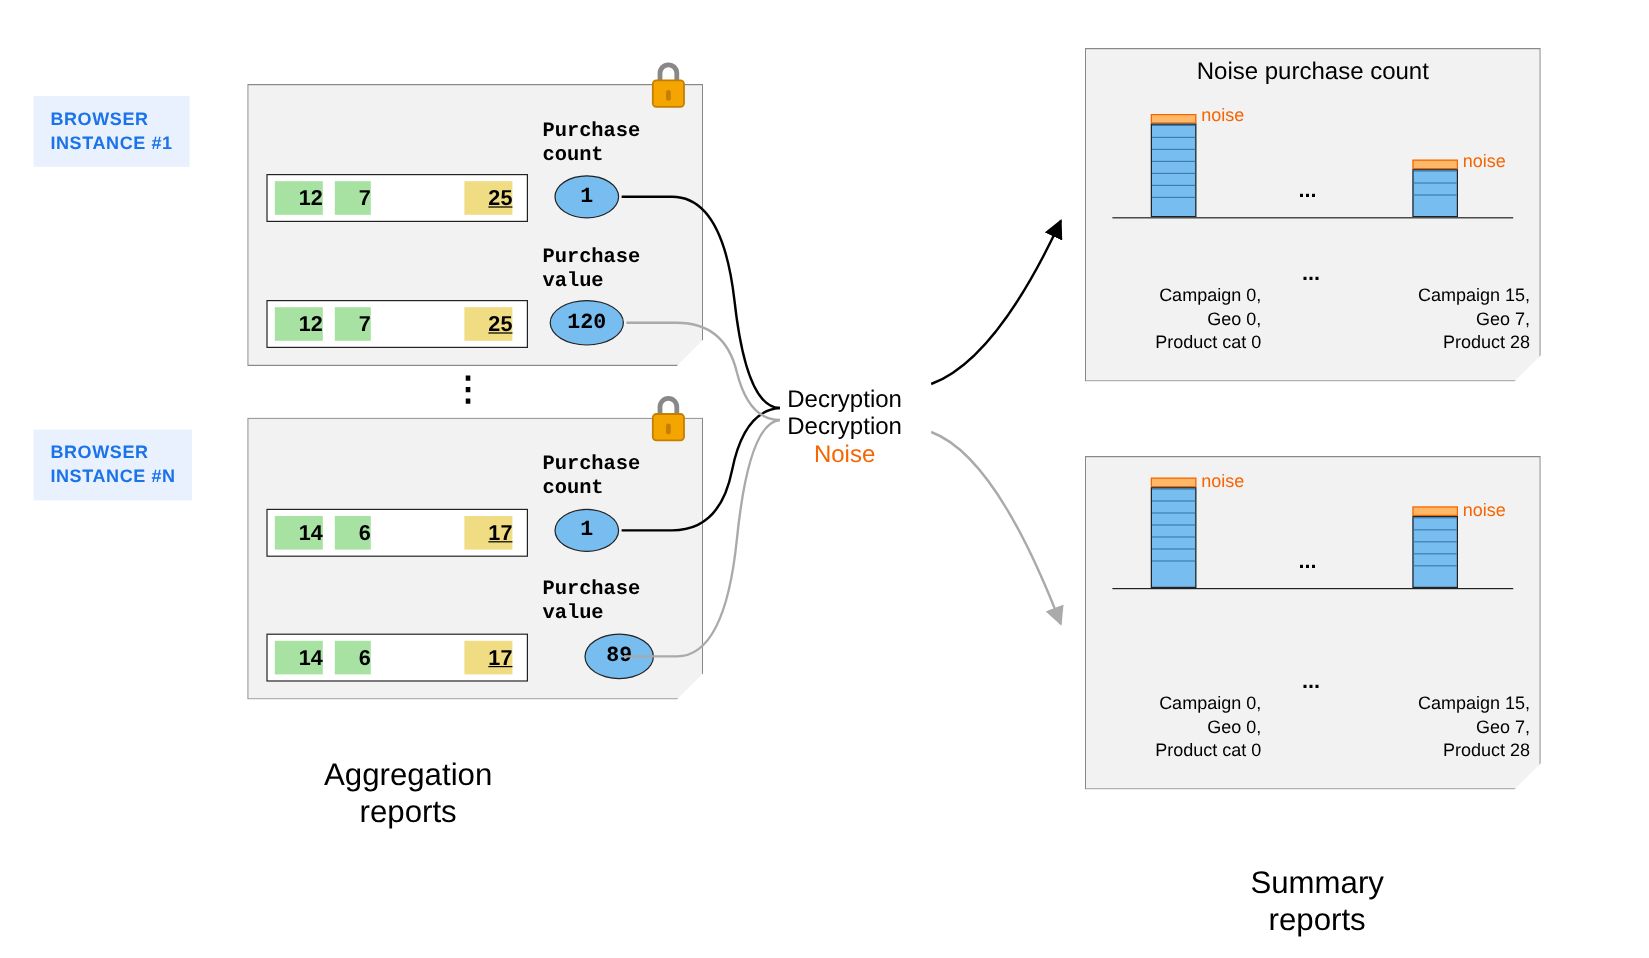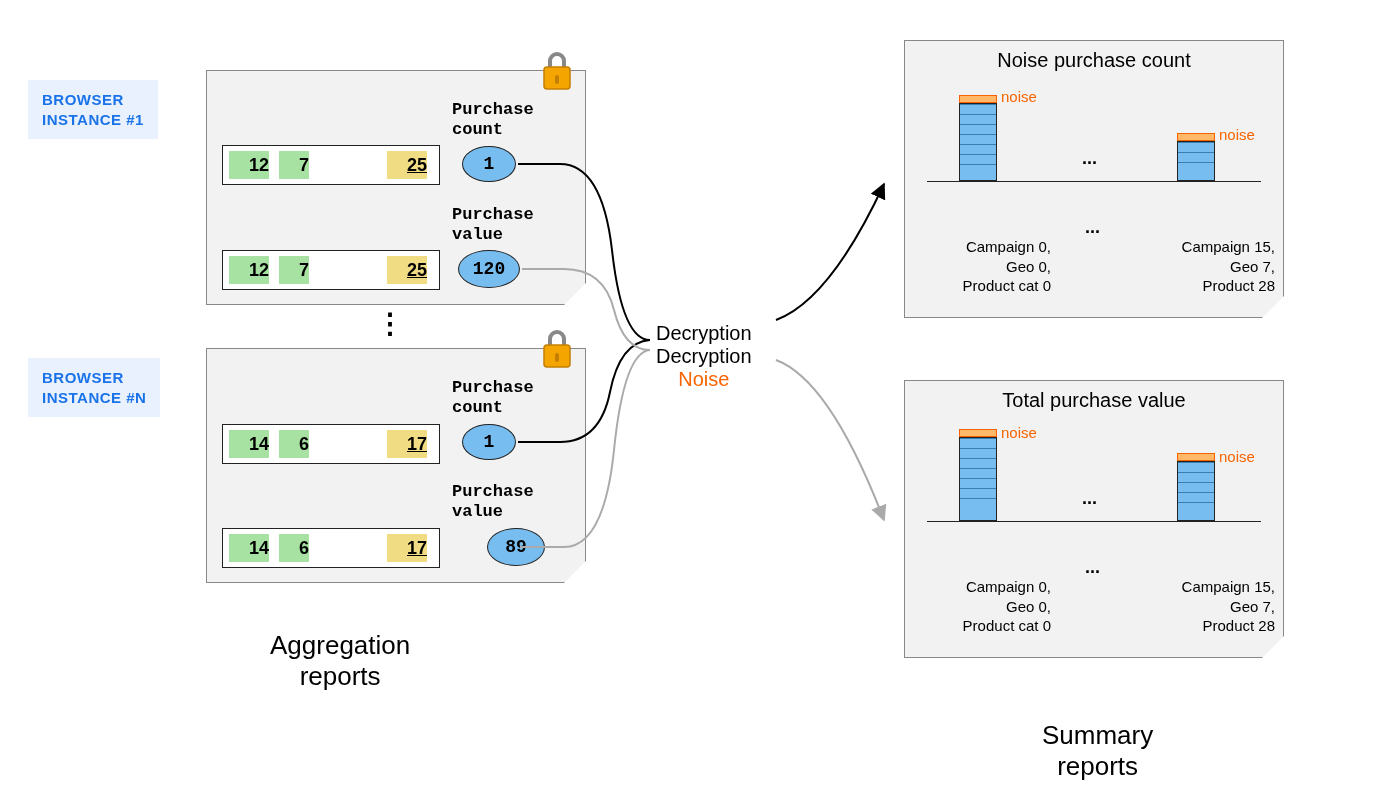--- a/index.html
+++ b/index.html
@@ -232,21 +232,20 @@
   <div class="bar-caption" style="left:0px; top:162px; width:146px;">Campaign 0,
 Geo 0,
 Product cat 0</div>
   <div class="ellipsis" style="left:180px; top:176px;">...</div>
   <div class="bar-caption" style="left:214px; top:162px; width:156px;">Campaign 15,
 Geo 7,
 Product 28</div>
 </div>
 
 <div class="summary-card" style="left:904px; top:380px; width:380px; height:278px;">
-  <div class="summary-title">Total purchase value</div>
   <div class="chart-area">
     <div class="bar-wrap" style="left:32px;">
       <div class="noise-seg" style="height:8px;"></div>
       <div class="data-seg" style="height:84px;">
         <div class="stripe"></div>
           <div class="stripe"></div>
           <div class="stripe"></div>
         <div class="stripe"></div>
           <div class="stripe"></div>
           <div class="stripe"></div>

